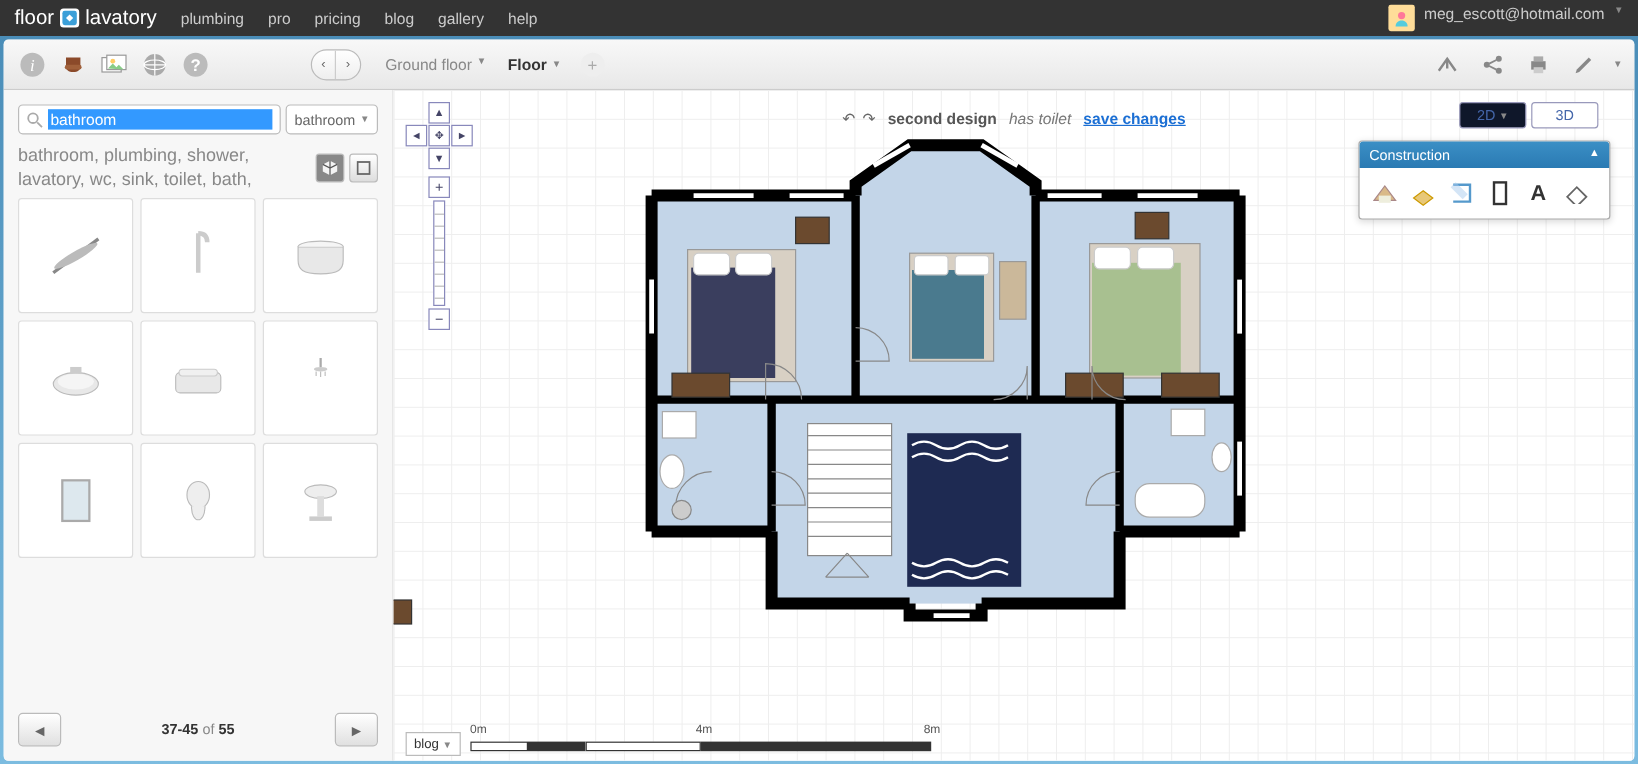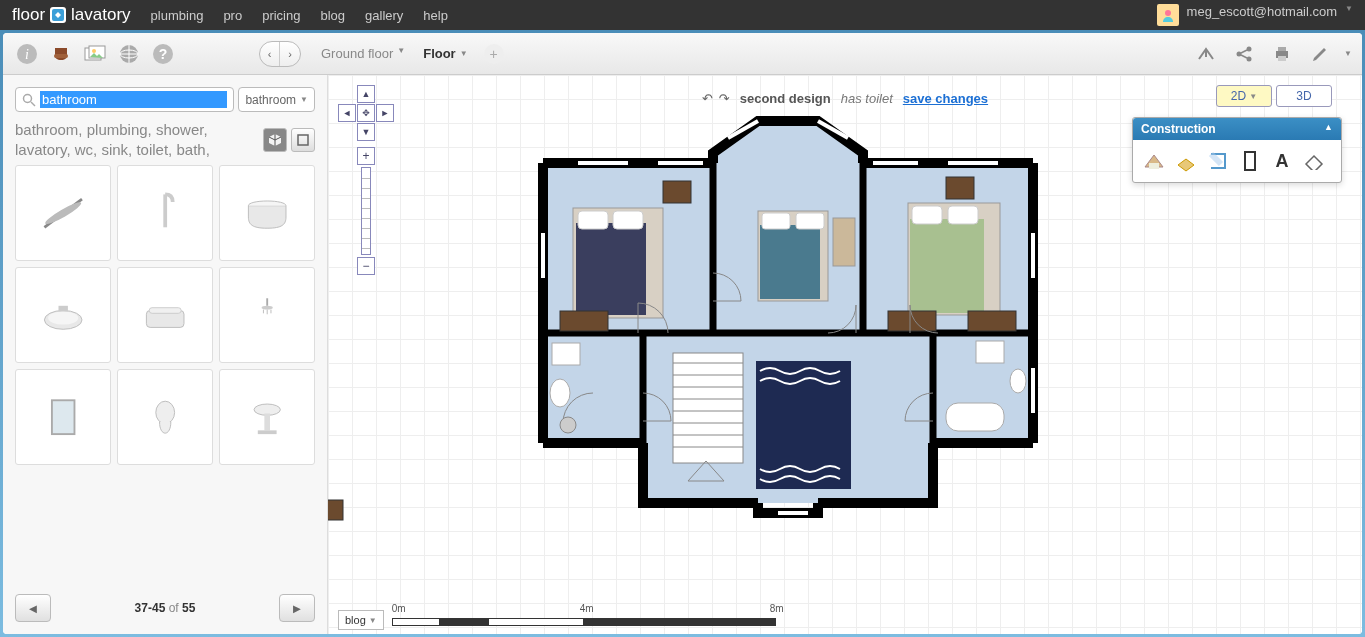--- a/index.html
+++ b/index.html
@@ -51,23 +51,23 @@
 .zoom-btn { width: 18px; height: 18px; border: 1px solid #88b; background: #fff; display: flex; align-items: center; justify-content: center; font-size: 12px; color: #446; cursor: pointer; }
 .zoom-track { width: 10px; height: 88px; border: 1px solid #88b; background: #fff; margin: 2px 0; position: relative; }
 .zoom-track::before { content: ''; position: absolute; left: 0; right: 0; height: 1px; background: #bbb; top: 10px; box-shadow: 0 10px #bbb,0 20px #bbb,0 30px #bbb,0 40px #bbb,0 50px #bbb,0 60px #bbb,0 70px #bbb; }
 .status-bar { position: absolute; top: 16px; left: 50%; transform: translateX(-50%); display: flex; gap: 10px; align-items: center; color: #777; font-size: 13px; }
 .status-bar .design-name { font-weight: bold; color: #555; }
 .status-bar .changed { font-style: italic; }
 .status-bar .save-link { color: #1b6fd4; font-weight: bold; text-decoration: underline; cursor: pointer; }
 .undo-icons { display: flex; gap: 6px; color: #666; }
 .view-mode { position: absolute; top: 10px; right: 30px; display: flex; gap: 4px; }
 .vm-btn { width: 56px; height: 22px; border: 1px solid #99b; border-radius: 3px; background: #fff; color: #4466aa; display: flex; align-items: center; justify-content: center; cursor: pointer; font-size: 12px; gap: 3px; }
-.vm-btn.active { background: #fef9c3; }
+.vm-btn.active { background: #0f172a; }
 .construction-panel { position: absolute; top: 42px; right: 20px; width: 210px; border: 1px solid #aaa; border-radius: 3px; background: #fff; box-shadow: 0 2px 6px rgba(0,0,0,0.15); }
-.cp-header { background: linear-gradient(#3b8fc5,#2a7ab3); color: #fff; padding: 4px 8px; font-size: 12px; display: flex; justify-content: space-between; border-radius: 3px 3px 0 0; font-weight: bold; }
+.cp-header { background: linear-gradient(#3b8fc5,#2a7ab3); color: #fff; padding: 4px 8px; font-size: 12px; display: flex; justify-content: space-between; border-radius: 3px 3px 0 0; }
 .cp-body { display: flex; gap: 6px; padding: 8px; }
 .cp-tool { width: 26px; height: 26px; display: flex; align-items: center; justify-content: center; cursor: pointer; color: #666; }
 .floorplan { position: absolute; left: 180px; top: 28px; }
 .ruler-bar { position: absolute; bottom: 4px; left: 10px; display: flex; align-items: center; gap: 8px; }
 .unit-sel { border: 1px solid #bbb; background: #fff; padding: 3px 6px; font-size: 11px; cursor: pointer; display: flex; align-items: center; gap: 3px; }
 .ruler-seg { position: relative; height: 12px; }
 .rseg { position: absolute; height: 8px; bottom: 0; }
 .rlabel { position: absolute; bottom: 12px; font-size: 10px; color: #555; }
 .caret { font-size: 8px; color: #888; }
 </style>

